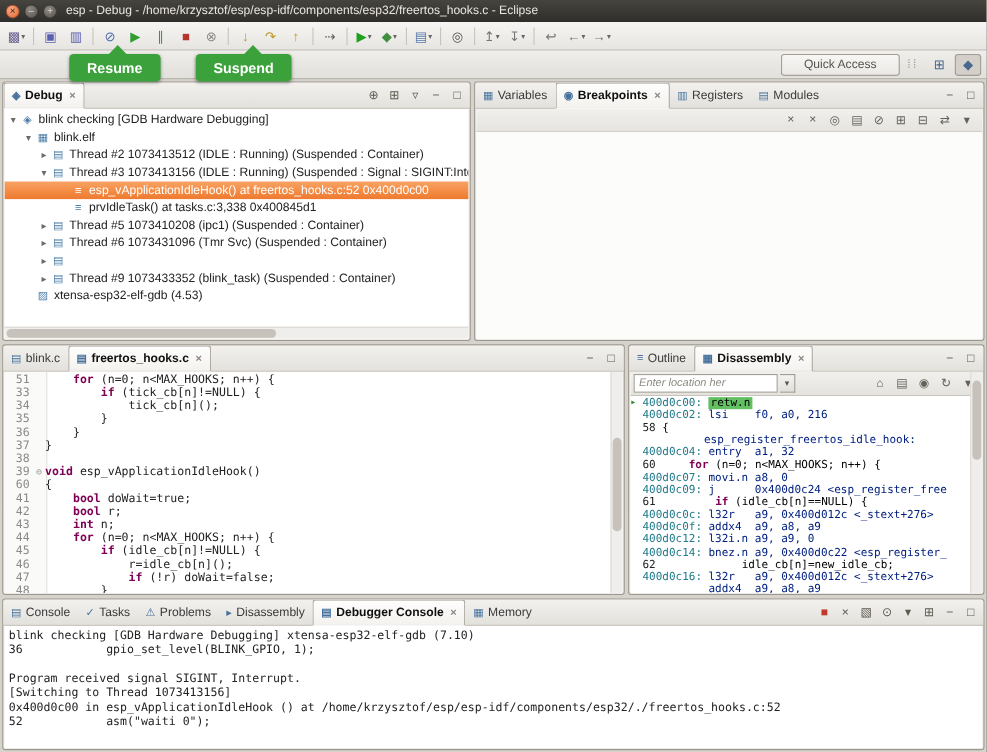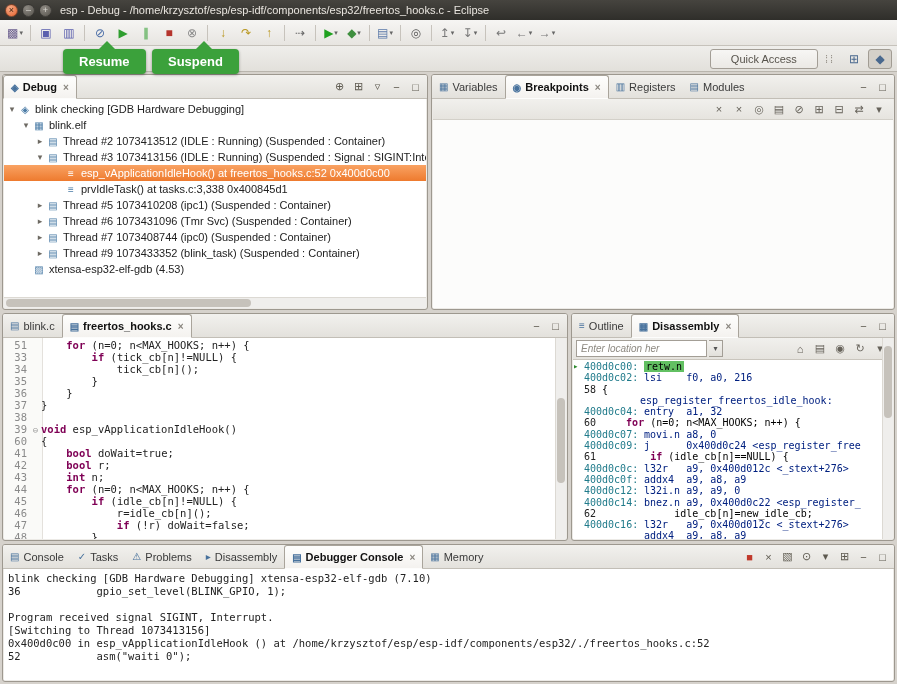--- a/index.html
+++ b/index.html
@@ -26,21 +26,21 @@
   .vdots{color:#9b968e;font-size:11px;letter-spacing:2px}
   #persp-host{display:flex;gap:2px;align-items:center}
   .persp{width:24px;height:20px;display:flex;align-items:center;justify-content:center;border-radius:3px;font-size:12px;color:#49688e}
   .persp.pressed{background:#d4d0c9;border:1px solid #a19c93}
 
   
   .callout{position:absolute;top:49px;background:#3ba13b;color:#fff;font-weight:bold;font-size:13px;padding:5px 16px;border-radius:4px;box-shadow:0 1px 3px rgba(0,0,0,.35);z-index:40}
   .callout::before{content:"";position:absolute;top:-8px;width:0;height:0;border-left:8px solid transparent;border-right:8px solid transparent;border-bottom:8px solid #3ba13b}
   #callout-resume{left:63px}
   #callout-resume::before{left:36px}
-  #callout-suspend{left:152px}
+  #callout-suspend{left:178px}
   #callout-suspend::before{left:44px}
 
   
   #workbench{position:absolute;left:0;right:0;top:72px;bottom:0}
   .panel{position:absolute;border:1px solid #9d988f;border-radius:3px;background:#eceae6;overflow:hidden}
   .tabbar{height:24px;display:flex;align-items:stretch;background:linear-gradient(#f2f1ee,#e3e1dc);border-bottom:1px solid #c2beb6}
   .tabs{display:flex;align-items:stretch}
   .tab{display:flex;align-items:center;gap:4px;padding:0 7px;color:#3a3a3a;font-size:11px;white-space:nowrap}
   .tab.active{background:linear-gradient(#fefefd,#f4f2ef);border:1px solid #a9a49b;border-bottom:1px solid #fdfdfc;border-radius:3px 3px 0 0;font-weight:bold;color:#111;margin-bottom:-1px}
   .tabicon{font-size:10px;color:#47719c}
@@ -306,21 +306,20 @@
               <span class="tlabel">Thread #5 1073410208 (ipc1) (Suspended : Container)</span>
             </div>
             <div class="trow lvl2">
               <span class="arr">▸</span>
               <span class="ticon">▤</span>
               <span class="tlabel">Thread #6 1073431096 (Tmr Svc) (Suspended : Container)</span>
             </div>
             <div class="trow lvl2">
               <span class="arr">▸</span>
               <span class="ticon">▤</span>
-              <span class="tlabel">Thread #7 1073408744 (ipc0) (Suspended : Container)</span>
             </div>
             <div class="trow lvl2">
               <span class="arr">▸</span>
               <span class="ticon">▤</span>
               <span class="tlabel">Thread #9 1073433352 (blink_task) (Suspended : Container)</span>
             </div>
             <div class="trow lvl1">
               <span class="arr"></span>
               <span class="ticon">▨</span>
               <span class="tlabel">xtensa-esp32-elf-gdb (4.53)</span>

